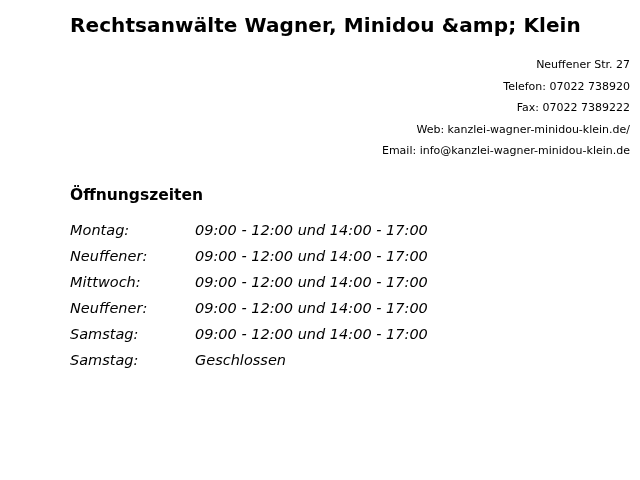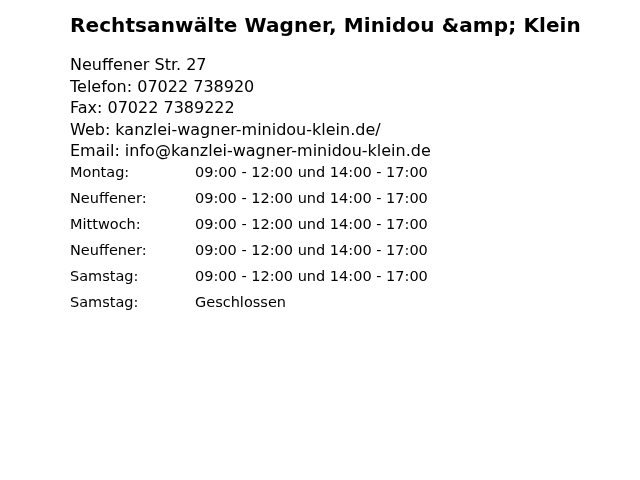--- a/index.html
+++ b/index.html
@@ -30,41 +30,43 @@
     width: 560px;
   }
   .title {
     font-size: 20px;
     font-weight: bold;
     line-height: 26px;
     margin: 0 0 16px 0;
     letter-spacing: 0.1px;
   }
   .address-block {
-    font-size: 16px;
+    font-size: 11px;
     line-height: 21.5px;
+    text-align: right;
   }
   .address-line {
     white-space: nowrap;
   }
   .section-title {
     font-size: 15.5px;
     font-weight: bold;
     margin-top: 24px;
     margin-bottom: 16px;
   }
   table.hours {
     border-collapse: collapse;
     font-size: 14.5px;
     line-height: 21.5px;
   }
   table.hours td {
     padding: 0 0 4.5px 0;
     vertical-align: top;
     white-space: nowrap;
+    font-style: italic;
   }
   td.day {
     width: 125px;
     padding-right: 8px;
   }
   .sidebar-brand {
     position: absolute;
     right: 6px;
     top: 130px;
     font-size: 15px;
@@ -85,20 +87,21 @@
     <h1 class="title">Rechtsanwälte Wagner, Minidou &amp;amp; Klein</h1>
 
     <div class="address-block">
       <div class="address-line">Neuffener Str. 27</div>
       <div class="address-line">Telefon: 07022 738920</div>
       <div class="address-line">Fax: 07022 7389222</div>
       <div class="address-line">Web: kanzlei-wagner-minidou-klein.de/</div>
       <div class="address-line">Email: info@kanzlei-wagner-minidou-klein.de</div>
     </div>
 
+    <div class="section-title">Öffnungszeiten</div>
 
     <table class="hours">
       <tbody>
         <tr>
           <td class="day">Montag:</td>
           <td class="time">09:00 - 12:00 und 14:00 - 17:00</td>
         </tr>
         <tr>
           <td class="day">Neuffener:</td>
           <td class="time">09:00 - 12:00 und 14:00 - 17:00</td>

